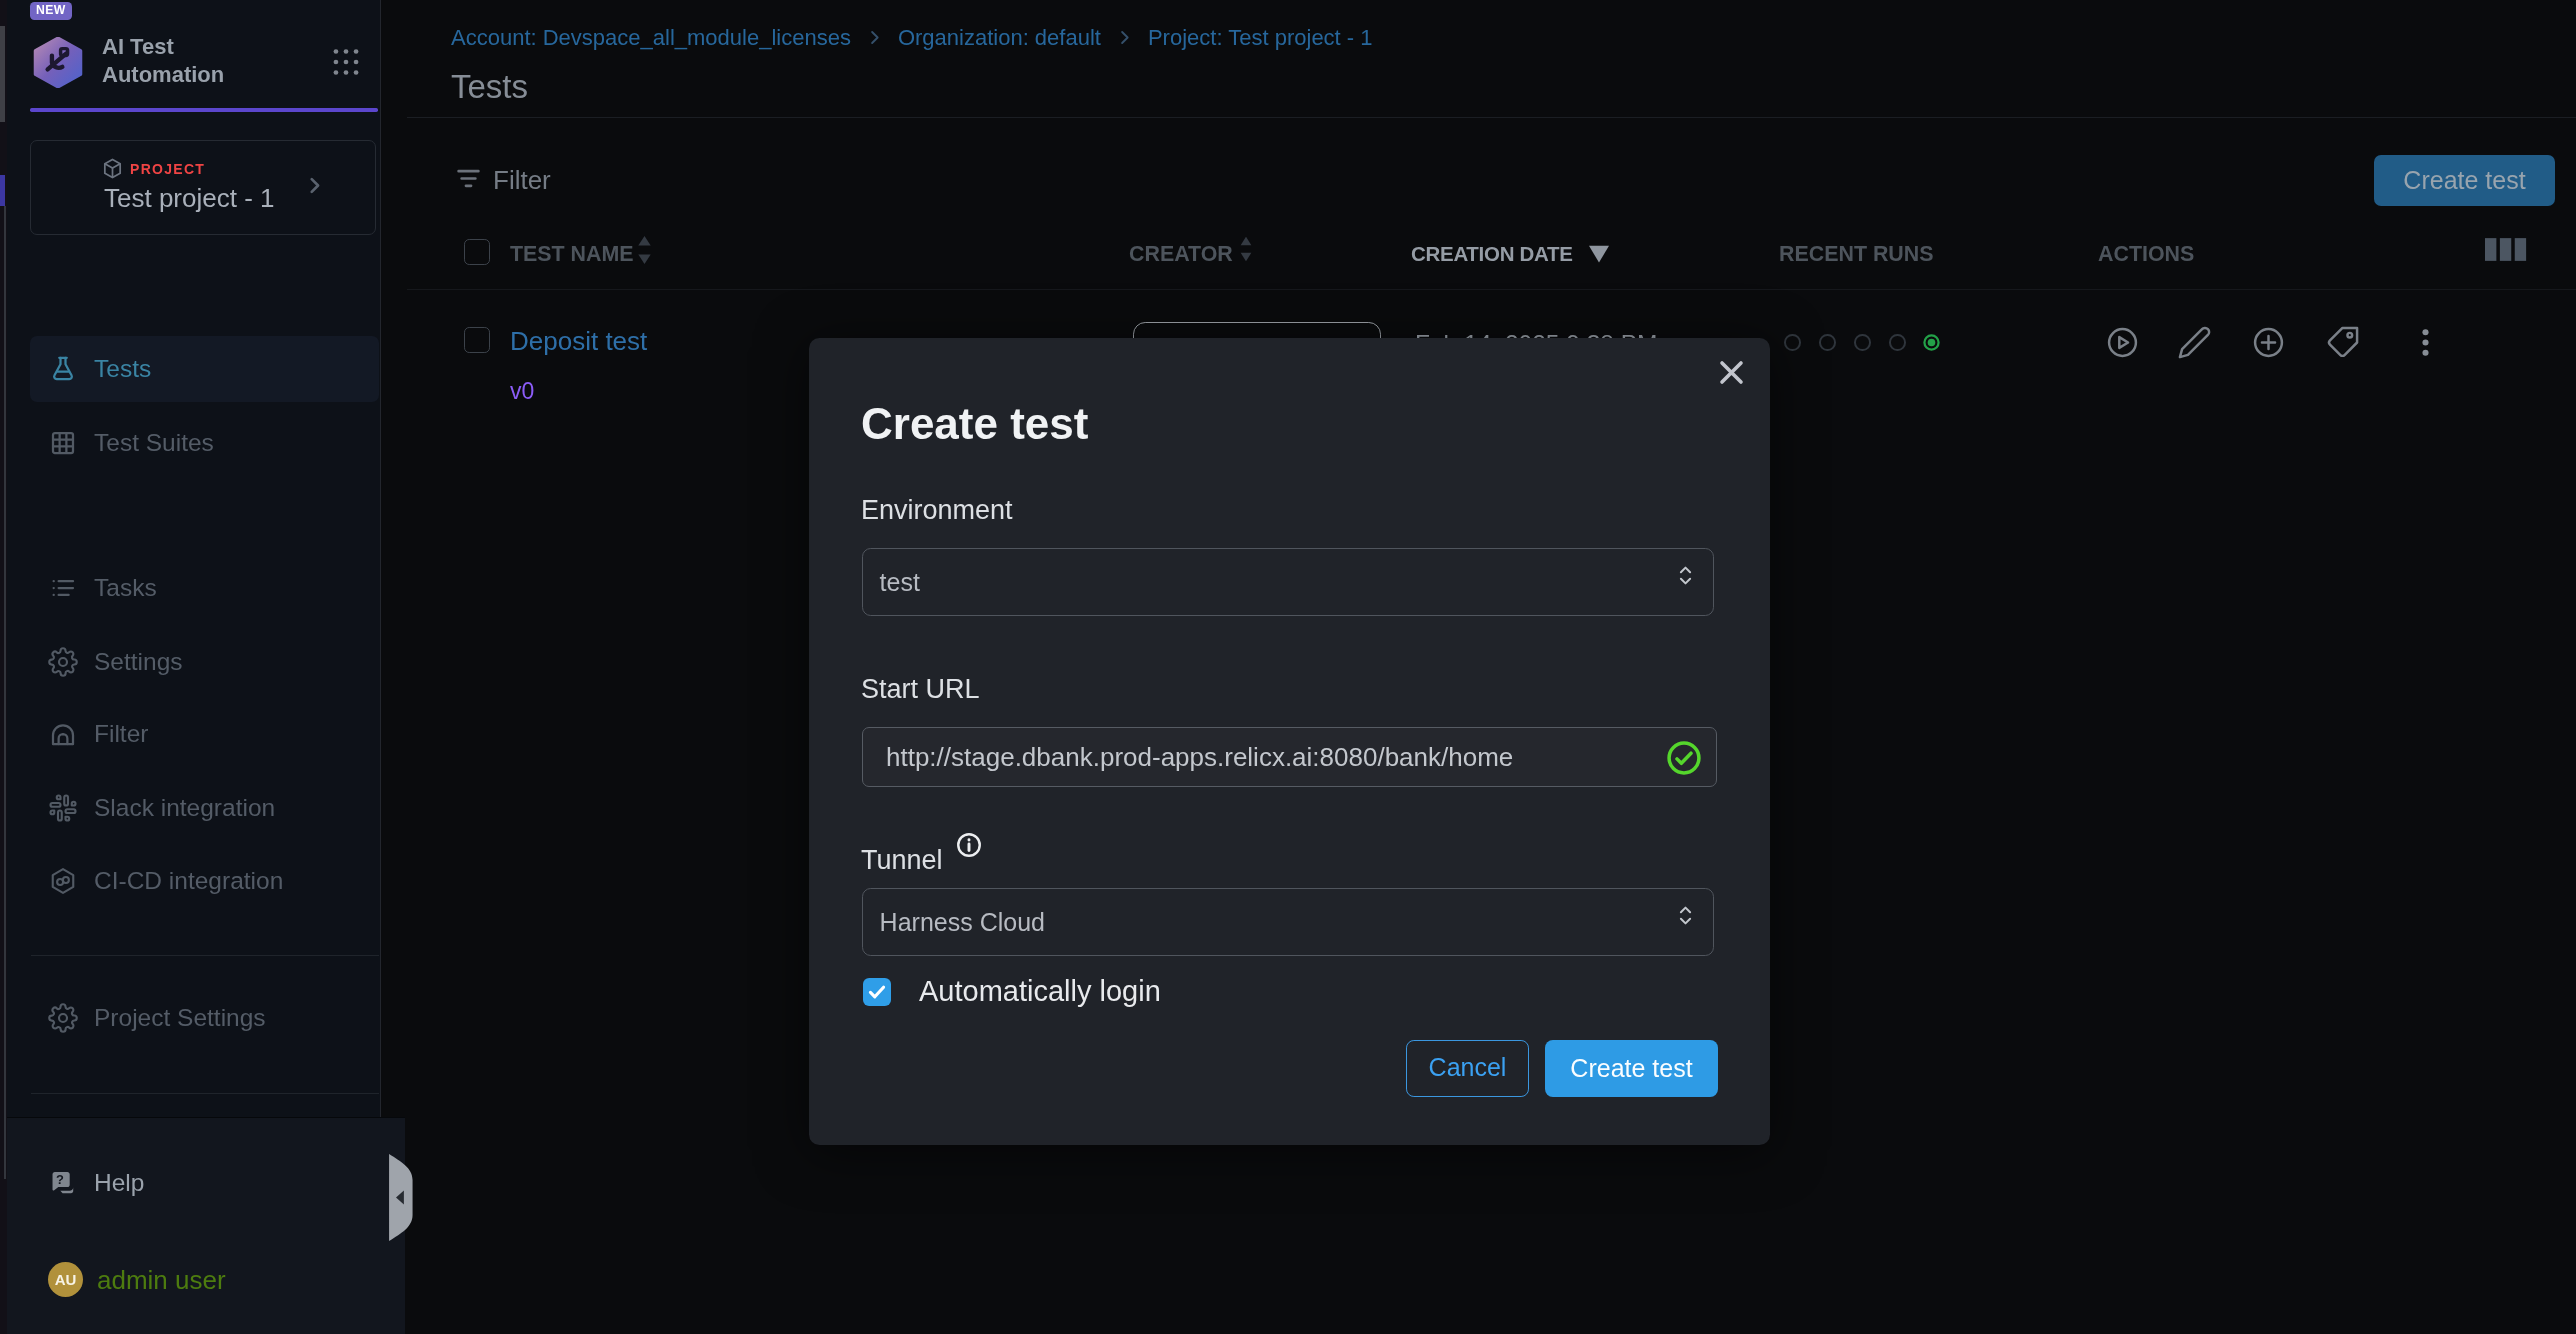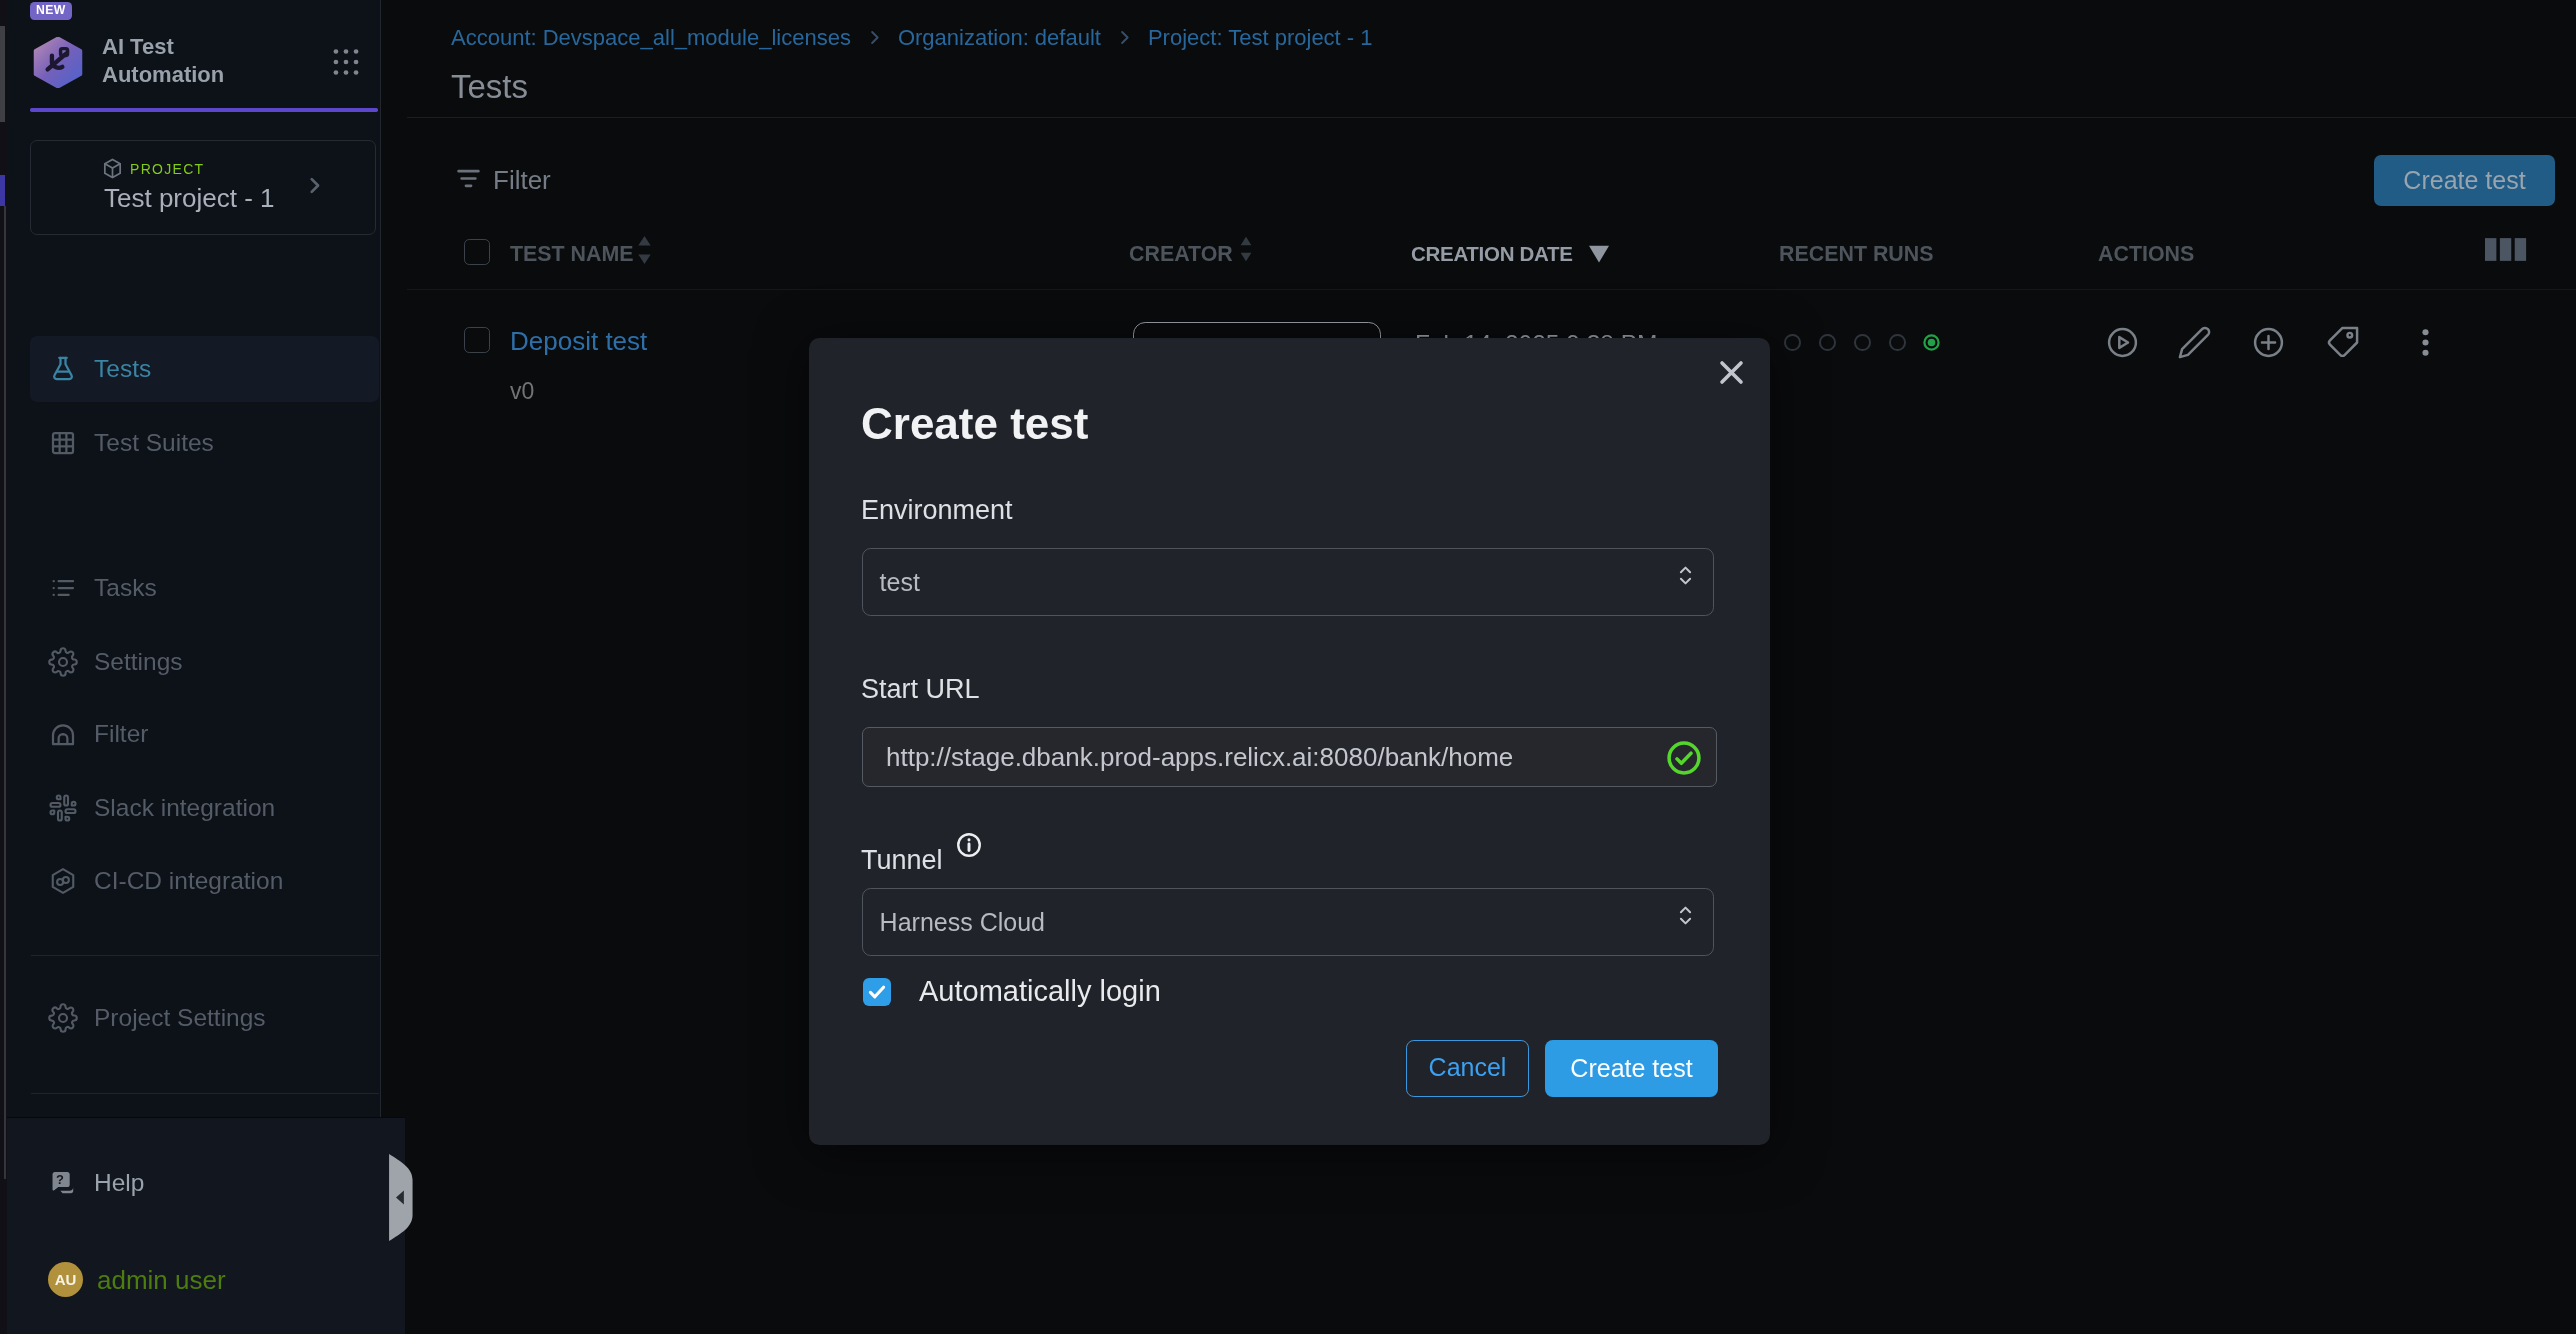--- a/index.html
+++ b/index.html
@@ -17,21 +17,21 @@
   #sidebar { left:7px; top:0; width:374px; height:1334px; background:#0d1118; border-right:0.9px solid #23262d; }
   #sb-bottom { left:0; top:1117px; width:398px; height:217px; background:#12161e; border-top:0.9px solid #06080b; }
 
   .newbadge { left:23px; top:1.7px; padding:1.7px 6.1px 2.6px; background:#7265c5; color:#fff; font-size:12.2px; font-weight:700; border-radius:4.4px; letter-spacing:0.4px; }
   #logo { left:25px; top:37px; }
   .apptitle { left:95px; top:33px; font-size:22px; font-weight:600; color:#99a1ab; line-height:28px; }
   #griddots { left:325px; top:47px; }
   #purpleline { left:23px; top:108px; width:348px; height:3.5px; background:#5b46cc; border-radius:1.7px; }
 
   #projbox { left:23px; top:140px; width:346px; height:95px; border:0.9px solid #262b33; border-radius:7px; }
-  .projlabel { left:123px; top:161px; font-size:14px; font-weight:400; color:#84cc16; letter-spacing:1.3px; }
+  .projlabel { left:123px; top:161px; font-size:14px; font-weight:700; color:#ef4444; letter-spacing:1.3px; }
   .projname { left:97px; top:183px; font-size:26px; color:#a9b0ba; }
   #projcube { left:94px; top:157px; }
   #projchev { left:298px; top:176px; }
 
   .mi { position:absolute; left:23px; width:349px; height:66px; }
   .mi .ic { position:absolute; left:17.5px; top:50%; transform:translateY(-50%); }
   .mi .tx { position:absolute; left:64px; top:50%; transform:translateY(-50%); font-size:24.5px; color:#545c67; white-space:nowrap; }
   .mi.active { background:#131925; border-radius:7px; }
   .mi.active .tx { color:#3a84a4; }
 
@@ -48,21 +48,21 @@
   #pagetitle { left:44px; top:68px; font-size:33px; font-weight:500; color:#868d96; }
   .hdivider { position:absolute; left:0; width:2169px; height:0.9px; background:#1b1e23; }
 
   #filtertxt { left:86px; top:165px; font-size:26px; color:#757c85; }
   #btn-create-dim { left:1967px; top:155px; width:181px; height:51px; background:#215c87; border-radius:7px; color:#98a4ae; font-size:25px; text-align:center; line-height:50px; }
 
   .th { position:absolute; top:242px; font-size:21.4px; font-weight:700; color:#4d545c; letter-spacing:0; white-space:nowrap; }
   .cb { position:absolute; width:26px; height:26px; border:1.7px solid #3c424a; border-radius:5.2px; }
 
   .rowlink { left:103px; top:326px; font-size:26px; color:#2e6fa8; }
-  .rowver { left:103px; top:378px; font-size:23px; color:#737373; }
+  .rowver { left:103px; top:378px; font-size:23px; color:#8b5cf6; }
 
   #tooltip { left:726px; top:322px; width:248px; height:52px; border:1.7px solid #9ba0a6; border-radius:12.2px; }
 
   .runring { position:absolute; top:334px; width:16.6px; height:16.6px; border:2.2px solid #2f353c; border-radius:50%; }
   .actic { position:absolute; top:325px; }
 
   
   #overlaymodal { left:809px; top:338px; width:961px; height:807px; background:#202329; border-radius:10.5px; box-shadow:0 7px 52px rgba(0,0,0,.55); }
   .mlabel { position:absolute; left:52px; font-size:27px; color:#dde0e4; }
   .mfield { position:absolute; left:53px; width:852px; height:68px; border:1.7px solid #50555d; border-radius:8.7px; }

